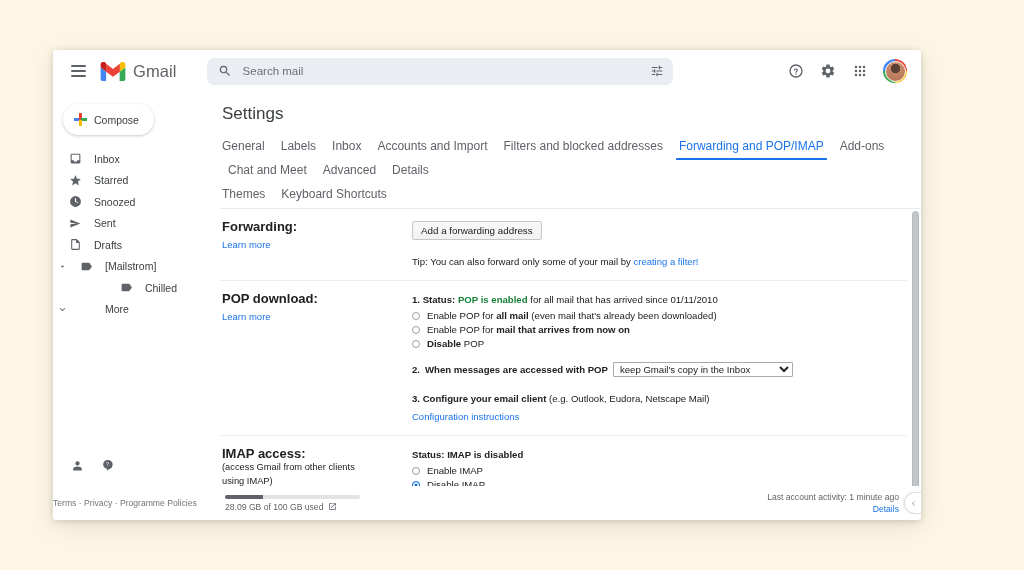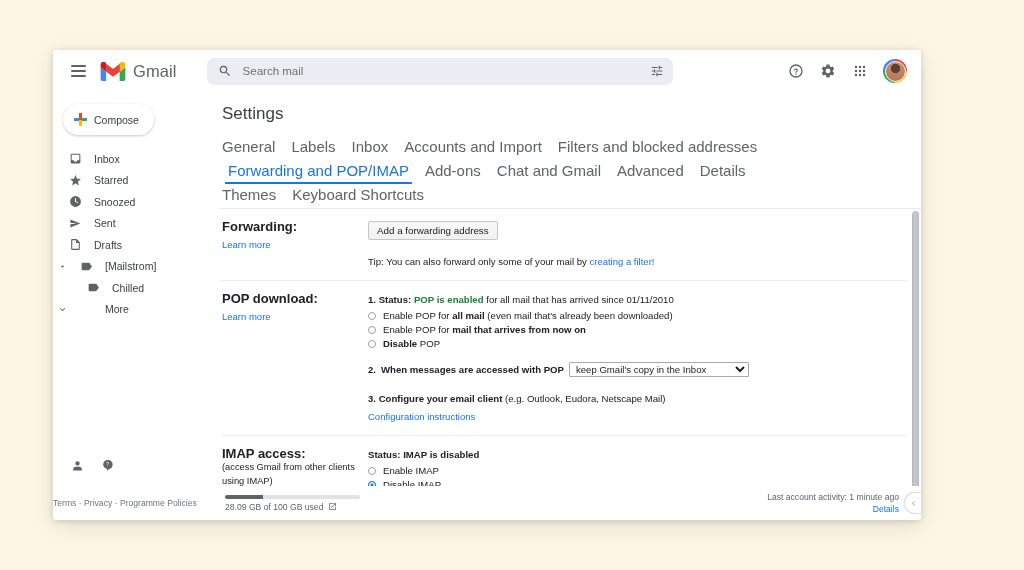--- a/index.html
+++ b/index.html
@@ -92,58 +92,58 @@
   .plus .v2{ left:5.2px; top:6.5px; width:2.6px; height:6.5px; background:#fbbc04;}
 
   .navlist { display:flex; flex-direction:column; gap:0; margin-top:3px; }
   .navitem {
     height: 21px; display:flex; align-items:center; gap:12px;
     padding-left: 16px; cursor:pointer; border-radius:0 11px 11px 0;
     margin-right:10px; margin-bottom:0.5px;
   }
   .nav-ico { width:13px; height:13px; flex:0 0 13px; display:flex; align-items:center; justify-content:center;}
   .nav-label { font-size:10.5px; color:#3c4043; white-space:nowrap; }
-  .navitem.nested { padding-left: 34px; }
+  .navitem.nested { padding-left: 34px; justify-content: center; }
   .navitem.has-caret { padding-left: 4px; }
   .caret { width:11px; height:11px; flex:0 0 11px; display:flex; align-items:center; justify-content:center; }
 
   .side-bottom { margin-top:auto; padding:0 0 14px 18px; display:flex; gap:17px; align-items:center;}
 
   
   .main { flex:1; min-width:0; display:flex; flex-direction:column; position:relative; background:#fff; }
   .settings-head { padding: 12px 0 0 0; }
   .settings-title { font-size:17px; color:#3c4043; font-weight:400; padding-left:2px; }
 
   .tabs {
     display:flex; flex-wrap:wrap; align-items:flex-start;
     column-gap:0; row-gap:0; margin-top:12px;
     border-bottom:1px solid #e8eaed; padding-bottom:0;
   }
   .tab {
-    font-size:15px; color:#5f6368; padding: 4px 8px 7px 8px;
+    font-size:12px; color:#5f6368; padding: 4px 8px 7px 8px;
     cursor:pointer; white-space:nowrap; position:relative; line-height:13px;
   }
   .tab:first-child { padding-left:2px; }
   .tab.active { color:#1a73e8; }
   .tab.active::after {
     content:""; position:absolute; left:5px; right:5px; bottom:0;
     height:2px; background:#1a73e8; border-radius:1px 1px 0 0;
   }
   .tabs-row2 { display:flex; width:100%; }
 
   .scrollarea {
     flex:1; overflow:hidden; position:relative; padding-right:14px;
   }
 
   .sec {
     display:flex; padding: 11px 0 11px 2px;
     border-bottom:1px solid #eceff1;
   }
   .sec-left { width:146px; flex:0 0 146px; padding-right:8px; }
-  .sec-right { flex:1; min-width:0; }
+  .sec-right { flex:1; min-width:0;margin-left:44px; }
   .lbl { font-size:13px; font-weight:bold; color:#202124; line-height:14px; }
   .sub { font-size:9.3px; color:#202124; line-height:13.5px; }
   .lnk { font-size:9.5px; color:#1a73e8; cursor:pointer; line-height:14px; display:inline-block;}
 
   .btn {
     font-family:"Liberation Sans", sans-serif;
     font-size:9.8px; color:#202124;
     background: linear-gradient(#f8f8f8,#f1f1f1);
     border:1px solid #c6c6c6; border-radius:2px;
     padding: 3px 8px; cursor:pointer;
@@ -380,21 +380,21 @@
         <div class="settings-title">Settings</div>
 
         <div class="tabs">
           <div class="tab">General</div>
           <div class="tab">Labels</div>
           <div class="tab">Inbox</div>
           <div class="tab">Accounts and Import</div>
           <div class="tab">Filters and blocked addresses</div>
           <div class="tab active">Forwarding and POP/IMAP</div>
           <div class="tab">Add-ons</div>
-          <div class="tab">Chat and Gmail</div>
+          <div class="tab">Chat and Meet</div>
           <div class="tab">Advanced</div>
           <div class="tab">Details</div>
           <div class="tabs-row2">
             <div class="tab">Themes</div>
             <div class="tab">Keyboard Shortcuts</div>
           </div>
         </div>
       </div>
 
       <div class="scrollarea">

